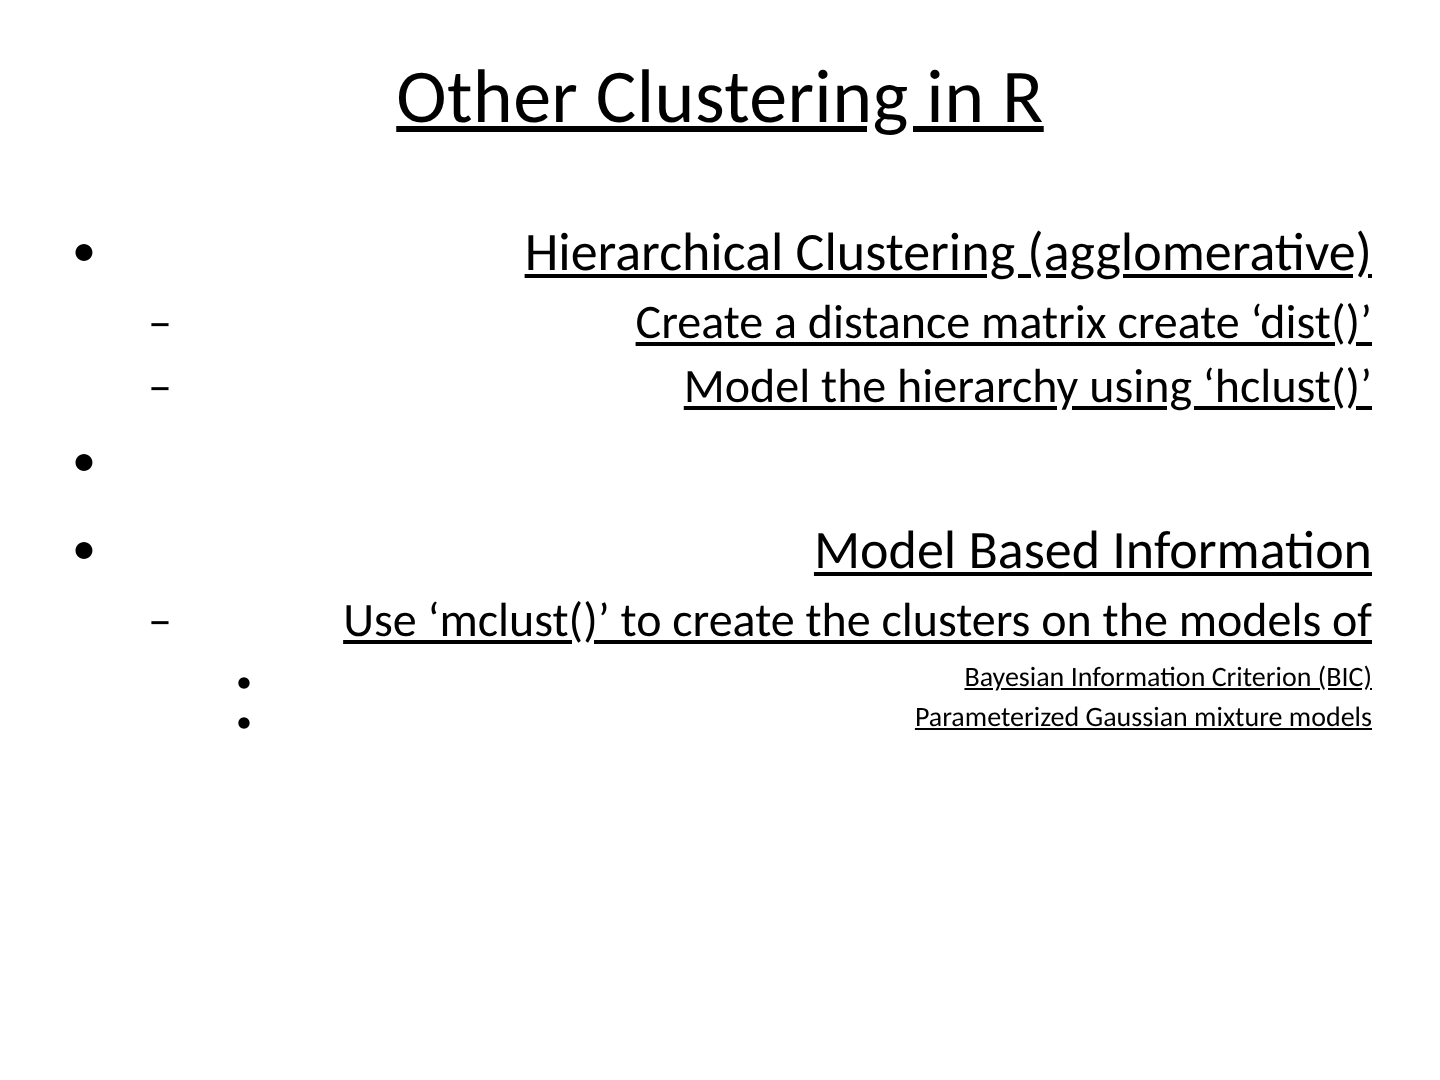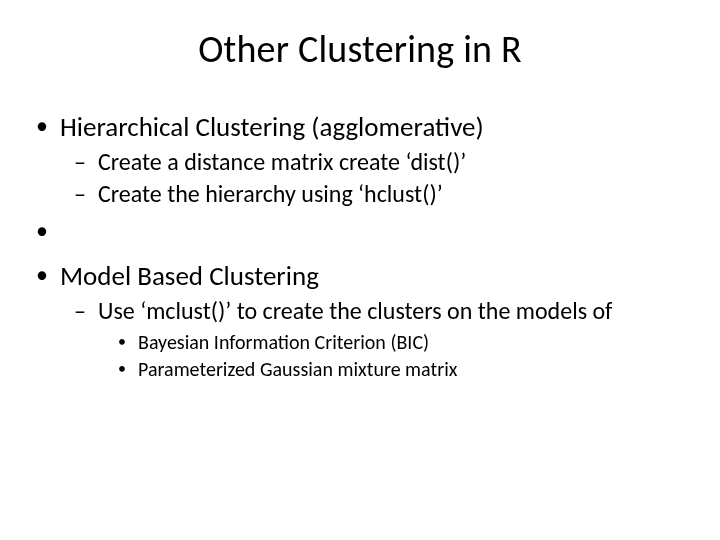--- a/index.html
+++ b/index.html
@@ -10,34 +10,36 @@
     background: #ffffff;
     font-family: Calibri, "Segoe UI", Arial, sans-serif;
     color: #000000;
     overflow: hidden;
   }
   .slide {
     width: 720px;
     height: 540px;
     position: relative;
     box-sizing: border-box;
+    text-decoration: underline;
   }
   .title {
     font-size: 38px;
     text-align: center;
     padding-top: 26px;
     letter-spacing: 0.2px;
   }
   .body {
     padding: 38px 34px 0 34px;
   }
   ul {
     margin: 0;
     padding: 0;
     list-style: none;
+    text-align: right;
   }
   li {
     position: relative;
   }
   
   .lvl1 > li {
     font-size: 27px;
     padding-left: 26px;
     margin-bottom: 6px;
   }
@@ -65,21 +67,21 @@
     position: absolute;
     left: 0;
     top: 0;
     font-size: 24px;
   }
   
   .lvl3 {
     margin-top: 4px;
   }
   .lvl3 > li {
-    font-size: 20px;
+    font-size: 14px;
     padding-left: 22px;
     margin-left: 18px;
     margin-bottom: 2px;
     line-height: 1.25;
   }
   .lvl3 > li::before {
     content: "•";
     position: absolute;
     left: 2px;
     top: 0;
@@ -99,38 +101,38 @@
   <div class="body">
     <ul class="lvl1">
 
       <li>
         <span>Hierarchical Clustering (agglomerative)</span>
         <ul class="lvl2">
           <li>
             <span>Create a distance matrix create ‘dist()’</span>
           </li>
           <li>
-            <span>Create the hierarchy using ‘hclust()’</span>
+            <span>Model the hierarchy using ‘hclust()’</span>
           </li>
         </ul>
       </li>
 
       <li class="gap" style="padding:0"></li>
 
       <li>
-        <span>Model Based Clustering</span>
+        <span>Model Based Information</span>
         <ul class="lvl2">
           <li>
             <span>Use ‘mclust()’ to create the clusters on the models of</span>
             <ul class="lvl3">
               <li>
                 <span>Bayesian Information Criterion (BIC)</span>
               </li>
               <li>
-                <span>Parameterized Gaussian mixture matrix</span>
+                <span>Parameterized Gaussian mixture models</span>
               </li>
             </ul>
           </li>
         </ul>
       </li>
 
     </ul>
   </div>
 </div>
 

